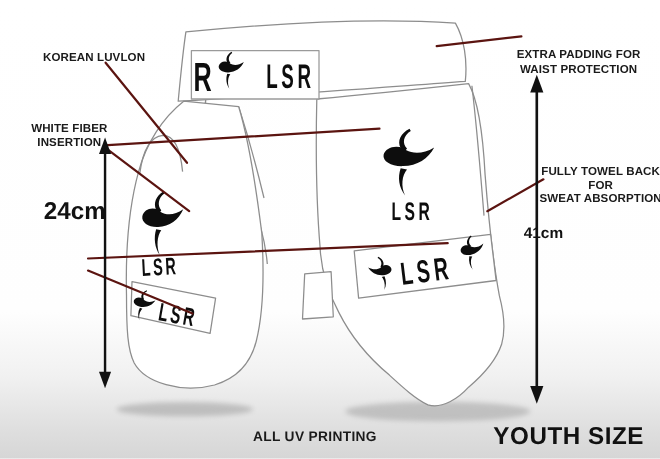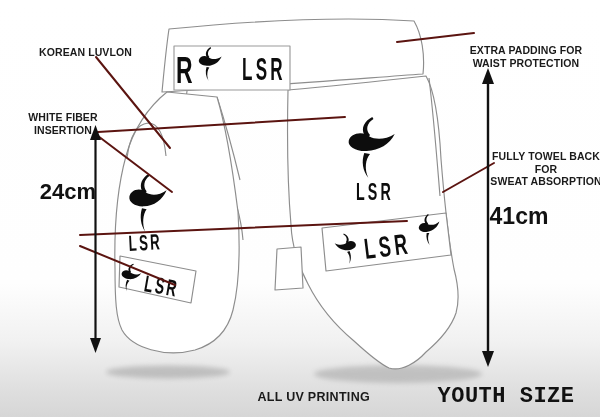--- a/index.html
+++ b/index.html
@@ -12,21 +12,21 @@
   svg.draw { position:absolute; left:0; top:0; }
   .ann {
     position:absolute; font-weight:bold; color:#1a1a1a;
     font-size:10.5px; line-height:12.5px; text-align:center; white-space:pre-line;
     letter-spacing:.1px;
   }
   .ann.small { font-size:9.5px; line-height:13px; }
   .dim {
     position:absolute; font-weight:bold; color:#111; font-size:22px; text-align:center;
   }
-  .footer-note { position:absolute; font-weight:bold; color:#1a1a1a; font-size:12.5px; text-align:right; letter-spacing:.3px; }
+  .footer-note { position:absolute; font-weight:bold; color:#1a1a1a; font-size:12.5px; text-align:left; letter-spacing:.3px; }
   .size-tag { position:absolute; font-weight:bold; color:#111; font-size:22px; text-align:center; letter-spacing:.5px; }
   .logo-text { font-weight:bold; fill:#0d0d0d; font-family:"Liberation Sans",sans-serif; }
 </style>
 </head>
 <body>
 
 <div class="stage">
 
   <svg class="draw" width="600" height="417" viewBox="0 0 600 417">
     <defs>
@@ -129,19 +129,19 @@
 
   <div class="ann" style="left:462px; top:16px; width:128px;margin-top:28px;">EXTRA PADDING FOR
 WAIST PROTECTION</div>
 
   <div class="ann" style="left:482px; top:150px; width:128px;">FULLY TOWEL BACK FOR
 SWEAT ABSORPTION</div>
 
 
   <div class="dim" style="left:38px; top:179px; width:60px;">24cm</div>
 
-  <div class="dim" style="left:489px; top:203px; width:60px; font-size:23px;">41cm</div>
+  <div class="dim" style="left:464px; top:203px; width:60px; font-size:14px;">41cm</div>
 
   <div class="footer-note" style="left:230px; top:390px; width:140px;">ALL UV PRINTING</div>
 
-  <div class="size-tag" style="left:436px; top:384px; width:140px;font-family:Liberation Mono, monospace;">YOUTH SIZE</div>
+  <div class="size-tag" style="left:447px; top:384px; width:140px;">YOUTH SIZE</div>
 
 </div>
 
 </body></html>

